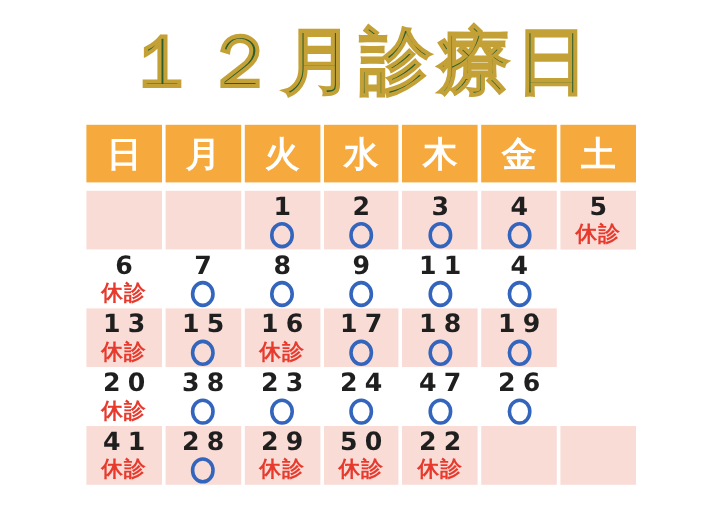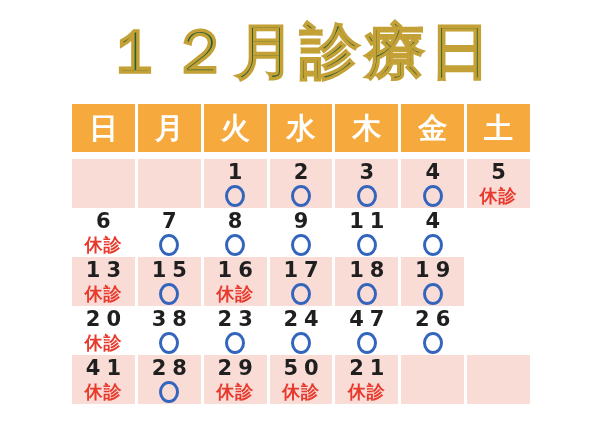--- a/index.html
+++ b/index.html
@@ -273,21 +273,21 @@
           </div>
           <div class="cell pink">
             <div class="num">29</div>
             <div class="status closed">休診</div>
           </div>
           <div class="cell pink">
             <div class="num">50</div>
             <div class="status closed">休診</div>
           </div>
           <div class="cell pink">
-            <div class="num">21</div>
+            <div class="num">22</div>
             <div class="status closed">休診</div>
           </div>
           <div class="cell pink">
             <div class="num"></div>
             <div class="status"></div>
           </div>
           <div class="cell pink">
             <div class="num"></div>
             <div class="status"></div>
           </div>

